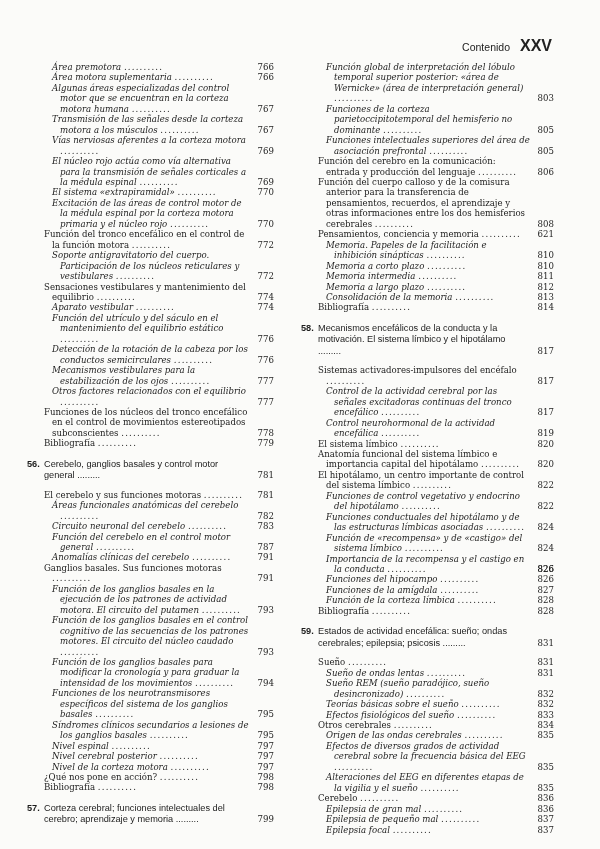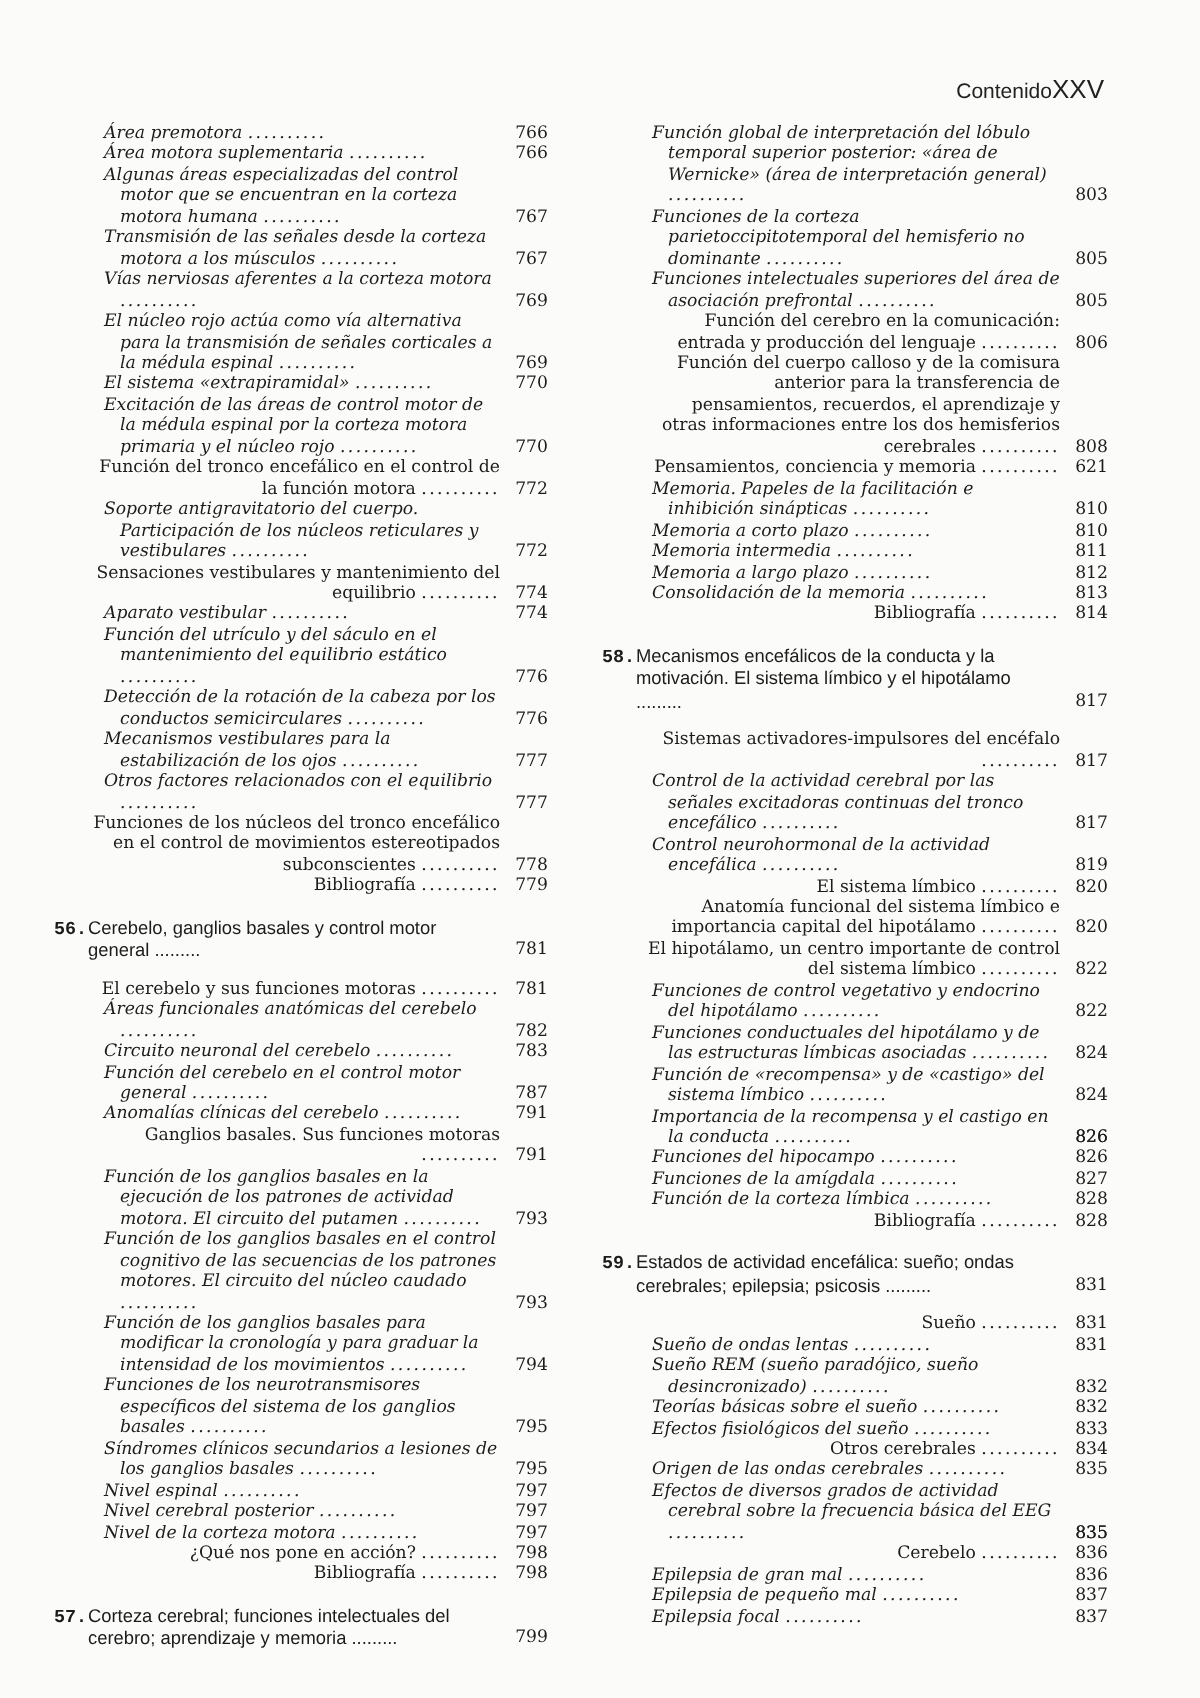--- a/index.html
+++ b/index.html
@@ -8,33 +8,33 @@
     background: #fbfbf9;
     color: #1c1c1c;
     font-family: "DejaVu Serif", "Liberation Serif", serif;
     position: relative;
   }
   .header {
     position: absolute; top: 37px; right: 48px;
     font-family: "Liberation Sans", sans-serif;
     font-size: 10.5px; color: #222;
   }
-  .header .num { font-weight: normal; margin-left: 0; font-size: 13px; }
+  .header .num { font-weight: bold; margin-left: 10px; font-size: 16px; }
   .col { position: absolute; top: 62px; width: 230px; font-size: 8.6px; line-height: 10.45px; }
   .col.left { left: 44px; }
   .col.right { left: 318px; width: 236px; }
   .entry { position: relative; padding-right: 24px; }
   .entry .pg { position: absolute; right: 0; bottom: 0; }
   .lvl1 { padding-left: 0; text-indent: 0; }
-  .lvl1 .t { display: block; padding-left: 8px; text-indent: -8px; text-align: right; }
+  .lvl1 .t { display: block; padding-left: 8px; text-indent: -8px; }
   .lvl2 .t { display: block; padding-left: 16px; text-indent: -8px; font-style: italic; }
   .t .dots { letter-spacing: 1.2px; }
   .chapter { margin-top: 10px; margin-bottom: 8px; position: relative; padding-left: 0; padding-right: 24px;
              font-family: "Liberation Sans", sans-serif; font-size: 9.2px; line-height: 11.5px; }
-  .chapter .cnum { position: absolute; left: -17px; top: 0; font-weight: bold; font-family: Liberation Mono, monospace; }
+  .chapter .cnum { position: absolute; left: -17px; top: 0; font-weight: bold; }
   .chapter .pg { position: absolute; right: 0; bottom: 0; font-family: "DejaVu Serif", serif; font-size: 8.6px; }
 </style>
 </head>
 <body>
 
 <div class="header">
   <span>Contenido</span><span class="num">XXV</span>
 </div>
 
 <div class="col left" id="col-left">
@@ -313,20 +313,21 @@
     </div>
     <div class="entry lvl2">
       <span class="t"><span>Origen de las ondas cerebrales </span><span class="dots">..........</span></span>
       <span class="pg">835</span>
     </div>
     <div class="entry lvl2">
       <span class="t"><span>Efectos de diversos grados de actividad cerebral sobre la frecuencia básica del EEG </span><span class="dots">..........</span></span>
       <span class="pg">835</span>
     </div>
     <div class="entry lvl2">
+      <span class="t"><span>Alteraciones del EEG en diferentes etapas de la vigilia y el sueño </span><span class="dots">..........</span></span>
       <span class="pg">835</span>
     </div>
     <div class="entry lvl1">
       <span class="t"><span>Cerebelo </span><span class="dots">..........</span></span>
       <span class="pg">836</span>
     </div>
     <div class="entry lvl2">
       <span class="t"><span>Epilepsia de gran mal </span><span class="dots">..........</span></span>
       <span class="pg">836</span>
     </div>

